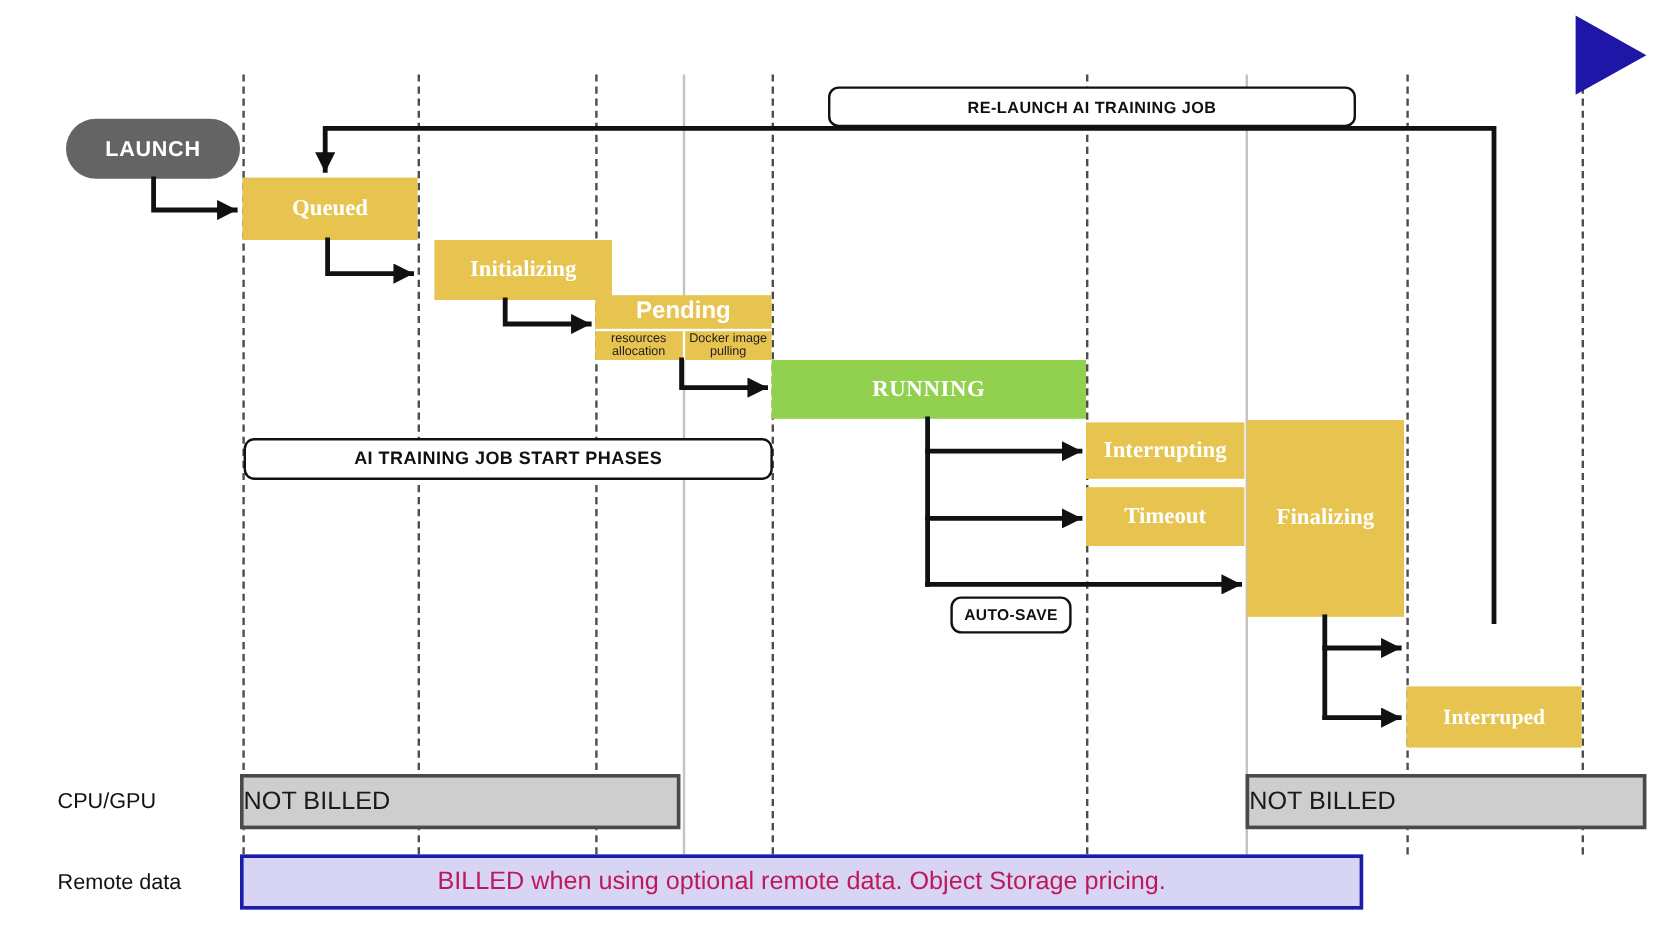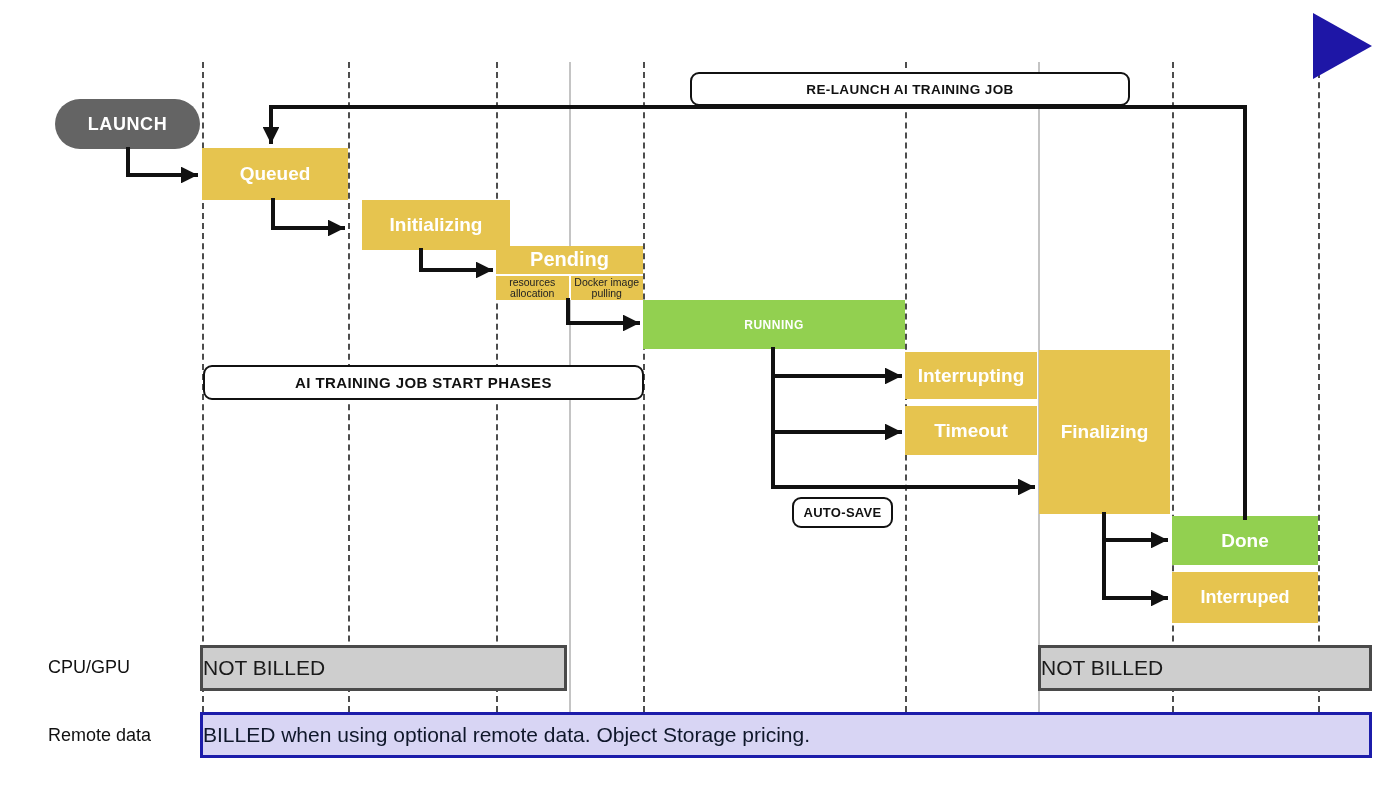--- a/index.html
+++ b/index.html
@@ -16,26 +16,26 @@
     display:flex;align-items:center;}
   .time-bar span{color:#fff;font-weight:bold;font-size:21px;letter-spacing:.5px;margin-left:25px;}
   .time-head{position:absolute;left:1313px;top:13px;width:0;height:0;z-index:2;
     border-top:33px solid transparent;border-bottom:33px solid transparent;border-left:59px solid var(--blue,#1e16a6);}
   
   .launch{position:absolute;left:55px;top:99px;width:145px;height:50px;background:var(--launch-gray,#646464);
     border-radius:25px;display:flex;align-items:center;justify-content:center;z-index:3;}
   .launch span{color:#fff;font-weight:bold;font-size:18px;letter-spacing:.6px;}
   
   .state{position:absolute;display:flex;align-items:center;justify-content:center;z-index:3;
-    color:#fff;font-weight:bold;font-size:19px;}
+    color:#fff;font-weight:bold;font-size:19px;font-family:Liberation Serif, serif;}
   .state.yellow{background:var(--yellow,#e6c44f);}
   .state.green{background:var(--green,#92d050);}
   .queued{left:202px;top:148px;width:146px;height:52px;}
   .initializing{left:348px;top:200px;width:148px;height:50px;margin-left:14px;}
-  .running{left:643px;top:300px;width:262px;height:49px;font-size:12px;letter-spacing:.5px;}
+  .running{left:643px;top:300px;width:262px;height:49px;font-size:19px;letter-spacing:.5px;}
   .interrupting{left:905px;top:352px;width:132px;height:47px;}
   .timeout{left:905px;top:406px;width:132px;height:49px;}
   .finalizing{left:1039px;top:350px;width:131px;height:164px;}
   .done{left:1172px;top:516px;width:146px;height:49px;}
   .interruped{left:1172px;top:572px;width:146px;height:51px;font-size:18px;}
   
   .pending{position:absolute;left:496px;top:246px;width:147px;height:54px;z-index:3;
     display:flex;flex-direction:column;background:var(--yellow,#e6c44f);}
   .pending .title{height:28px;display:flex;align-items:center;justify-content:center;
     color:#fff;font-weight:bold;font-size:20px;border-bottom:2px solid #fff;}
@@ -56,23 +56,23 @@
   .rowlabel{position:absolute;left:48px;color:#111;font-weight:normal;font-size:18px;z-index:3;}
   .rowlabel.cpu{top:657px;}
   .rowlabel.remote{top:725px;}
   .bill{position:absolute;top:645px;height:46px;box-sizing:border-box;z-index:3;
     display:flex;align-items:center;font-size:21px;color:#1a1a1a;}
   .bill.notbilled{background:var(--not-billed-fill,#cecece);border:3px solid var(--not-billed-border,#4a4a4a);}
   .bill.billed{background:var(--billed-fill,#d8d5f4);border:3px solid var(--billed-border,#1c1caa);}
   .seg1{left:200px;width:367px;}
   .seg2{left:568px;width:468px;}
   .seg3{left:1038px;width:334px;}
-  .remotebar{position:absolute;left:200px;top:712px;width:1172px;height:46px;box-sizing:border-box;z-index:3;
+  .remotebar{position:absolute;left:200px;top:712px;width:936px;height:46px;box-sizing:border-box;z-index:3;
     background:var(--billed-fill,#d8d5f4);border:3px solid var(--billed-border,#1c1caa);
-    display:flex;align-items:center;justify-content:flex-start;font-size:21px;color:#0f172a;}
+    display:flex;align-items:center;justify-content:center;font-size:21px;color:#be185d;}
 </style>
 </head>
 <body>
 
 <div id="canvas">
 
   <div class="vline dash" style="left:202px"></div>
   <div class="vline dash" style="left:348px"></div>
   <div class="vline dash" style="left:496px"></div>
   <div class="vline solid" style="left:569px"></div>
@@ -128,23 +128,20 @@
   </div>
   <div class="state yellow interrupting">
     <span>Interrupting</span>
   </div>
   <div class="state yellow timeout">
     <span>Timeout</span>
   </div>
   <div class="state yellow finalizing">
     <span>Finalizing</span>
   </div>
-  <div class="state green done">
-    <span>Done</span>
-  </div>
   <div class="state yellow interruped">
     <span>Interruped</span>
   </div>
 
   <div class="tag relaunch">
     <span>RE-LAUNCH AI TRAINING JOB</span>
   </div>
   <div class="tag startphases">
     <span>AI TRAINING JOB START PHASES</span>
   </div>

